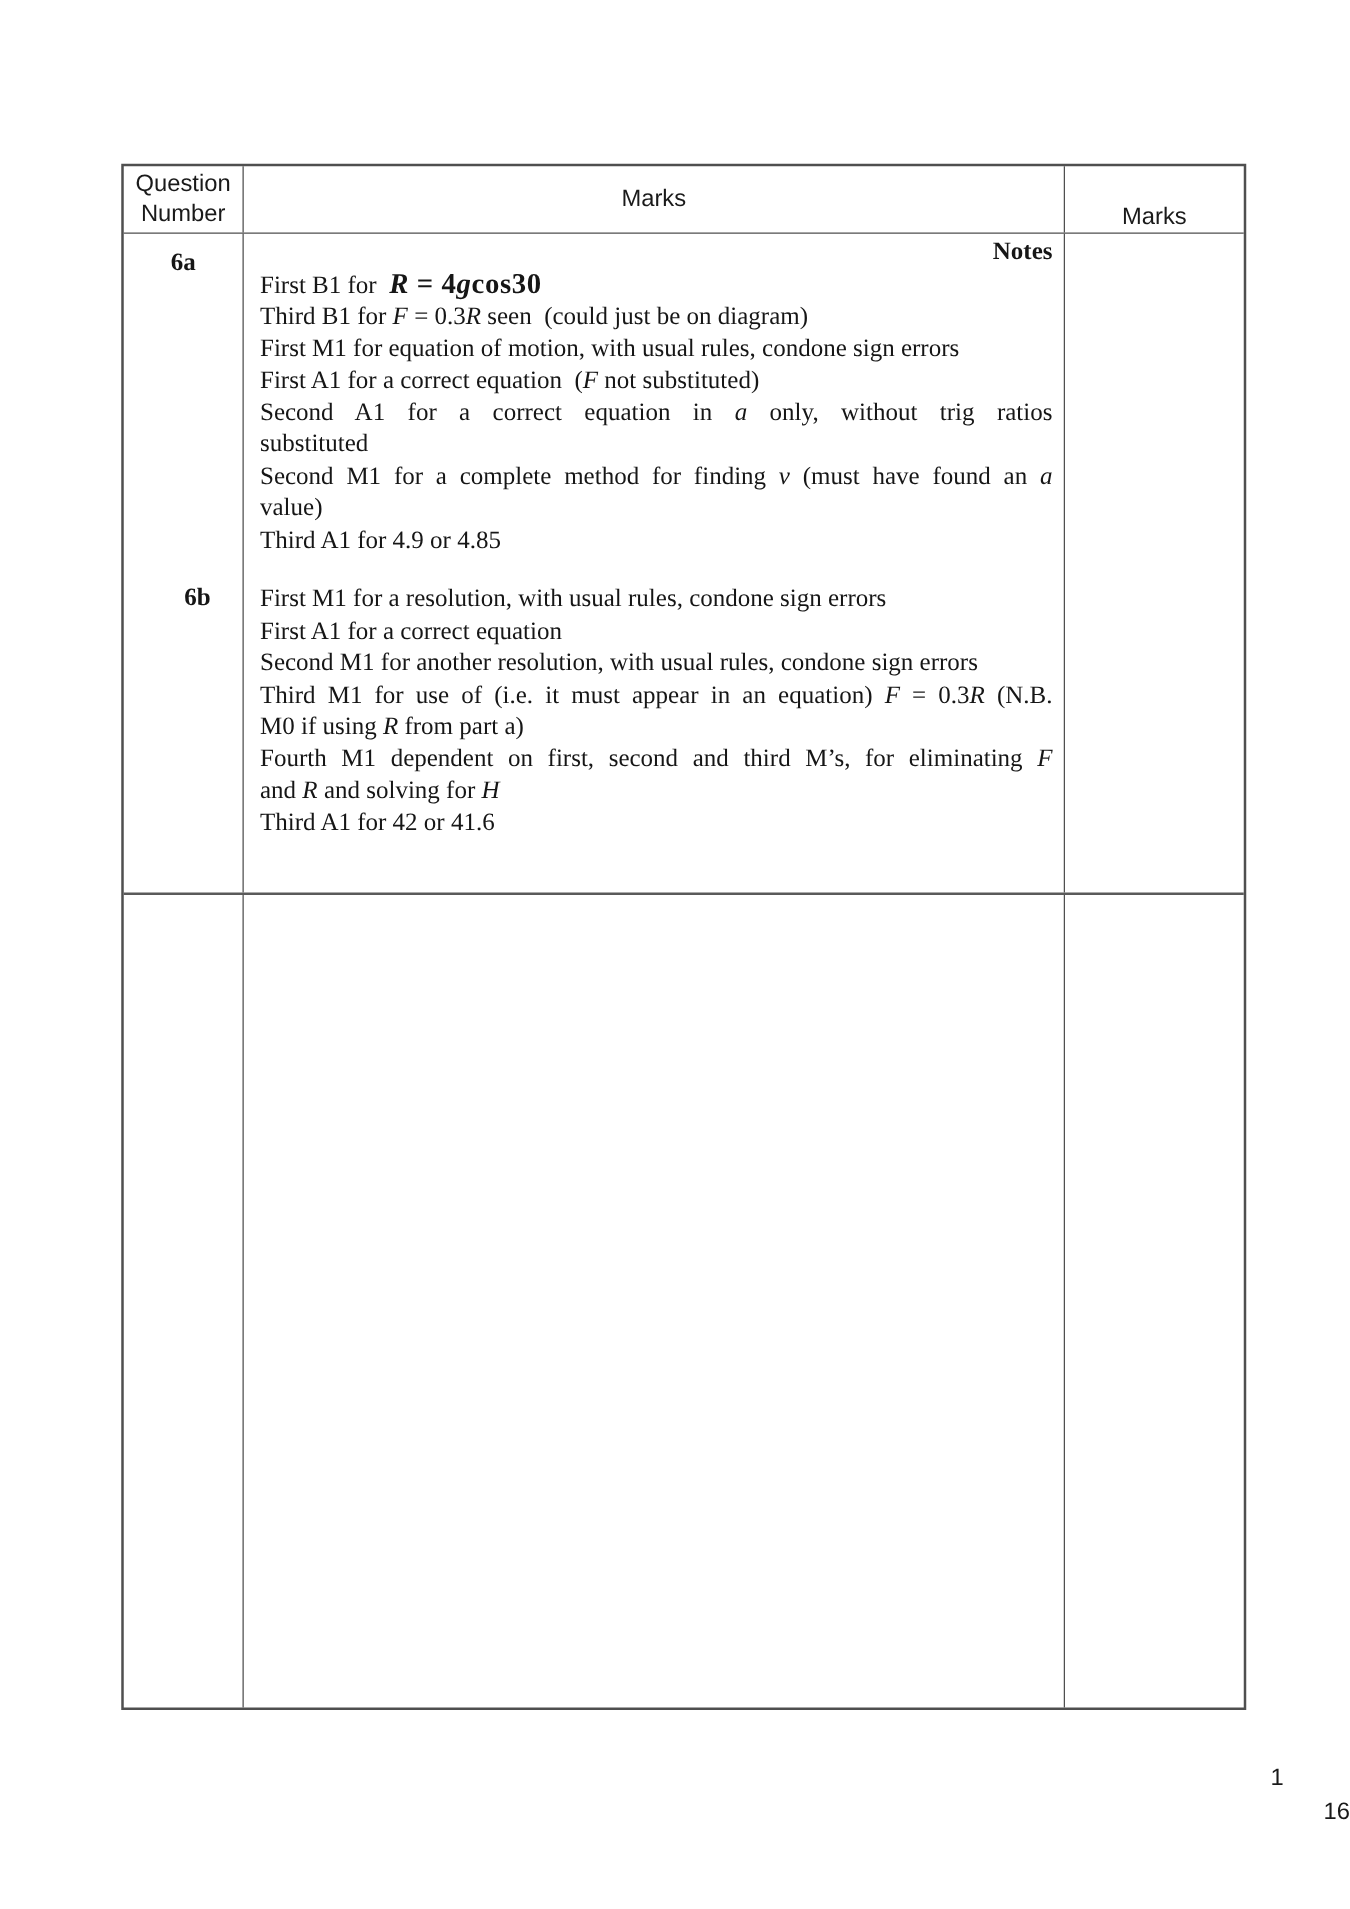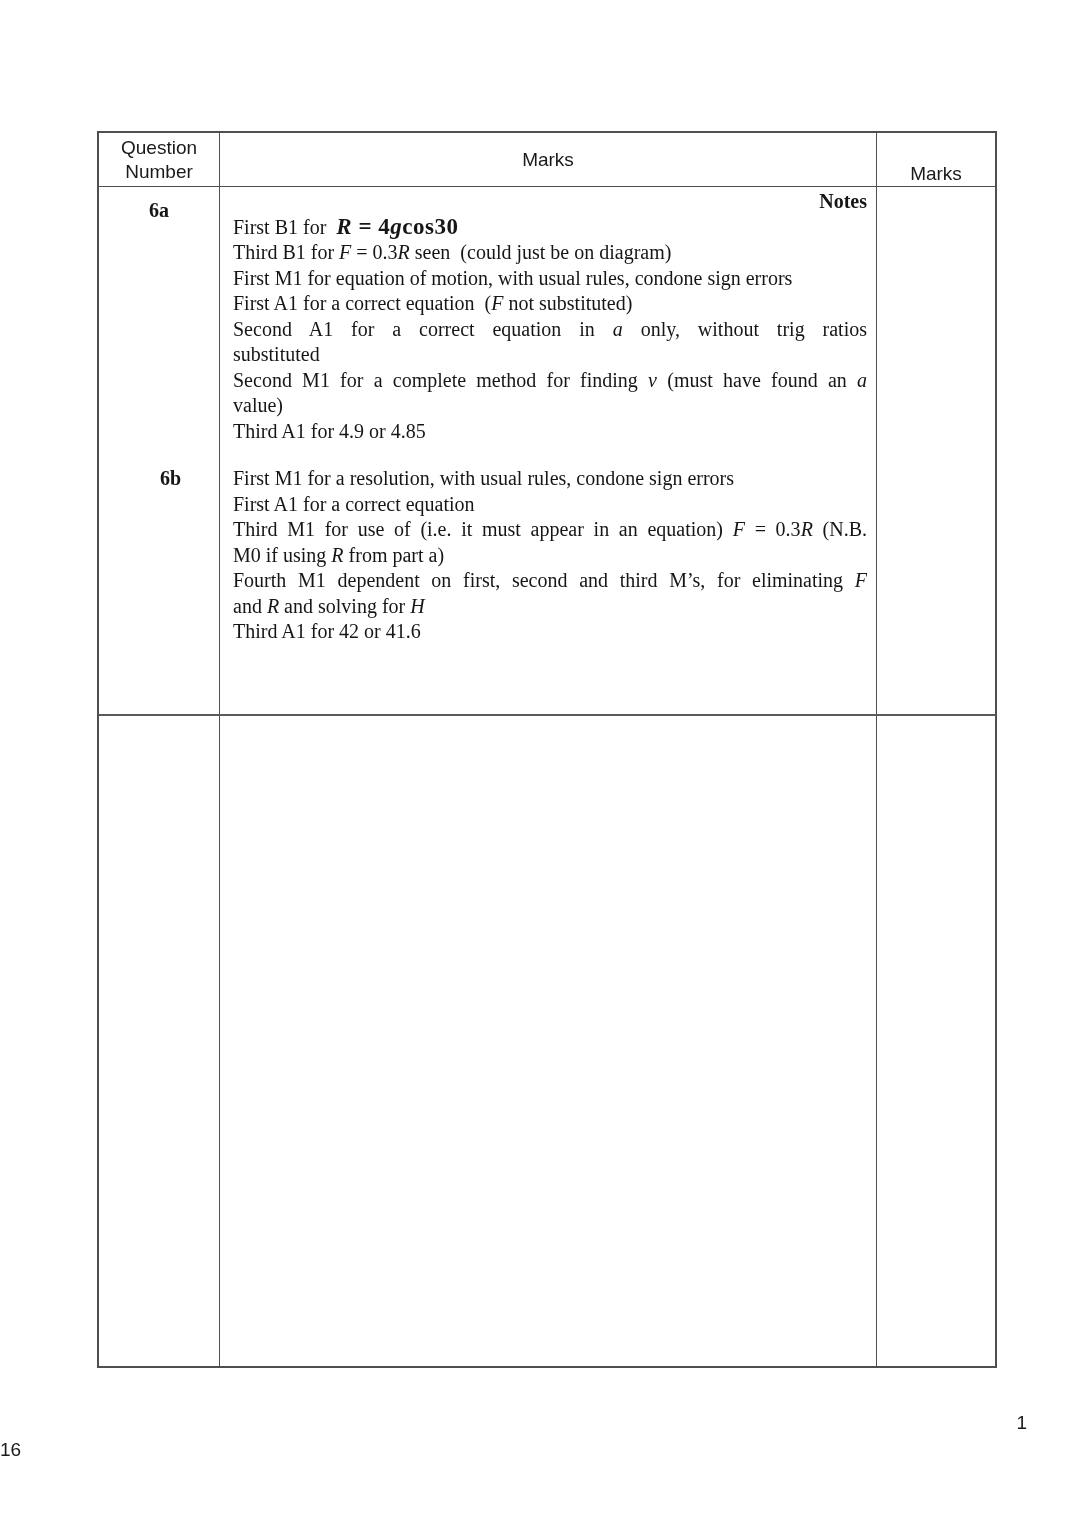--- a/index.html
+++ b/index.html
@@ -11,21 +11,21 @@
   }
   .doc-table {
     position:absolute; left:97px; top:131px; width:900px; height:1237px;
     border:2px solid #4f4f4f;
     display:flex; flex-direction:column;
   }
   .row { display:flex; width:100%; }
   .header-row { height:54px; border-bottom:1.5px solid #4f4f4f; }
   .body-row   { height:529px; border-bottom:2px solid #5a5a5a; }
   .empty-row  { flex:1; }
-  .cell-q { width:121px; border-right:1.5px solid #4f4f4f; position:relative; }
+  .cell-q { width:96px; border-right:1.5px solid #4f4f4f; position:relative; }
   .cell-s { width:657px; border-right:1.5px solid #4f4f4f; }
   .cell-m { flex:1;margin-top:28px; }
   .hcell {
     display:flex; align-items:center; justify-content:center; text-align:center;
     font-family:"Liberation Sans", sans-serif; font-size:19px; line-height:24px;
     color:#1a1a1a; white-space:pre-line;
   }
   .scheme-body { padding:2px 9px 0 13px; }
   .notes-title { text-align:right; font-weight:bold; font-size:20px; line-height:25.5px; }
   .line { font-size:20px; line-height:25.5px; white-space:pre-wrap; }
@@ -35,21 +35,21 @@
   .eq { font-weight:bold; font-size:23px; line-height:1; letter-spacing:0.5px; }
   .blank-line { height:22px; }
   .qlabel {
     position:absolute; left:0; width:100%; text-align:center;
     font-weight:bold; font-size:20px; line-height:25.5px;
   }
   #q6a { top:11px; }
   #q6b { top:279px;padding-left:23px; }
   .pn { position:absolute; font-family:"Liberation Sans", sans-serif; font-size:19px; color:#1a1a1a; }
   .pn-corner { top:1412px; right:53px; }
-  .pn-center { top:1439px; left:0; width:100%; text-align:left; }
+  .pn-center { top:1439px; left:0; width:100%; text-align:right; }
 </style>
 </head>
 <body>
 
 <div class="page">
 
   <div class="doc-table">
 
     <div class="row header-row">
       <div class="cell-q hcell">Question
@@ -74,20 +74,21 @@
               <div class="line just"><span>Second A1 for a correct equation in </span><span class="it">a</span><span> only, without trig ratios</span></div>
               <div class="line"><span>substituted</span></div>
               <div class="line just"><span>Second M1 for a complete method for finding </span><span class="it">v</span><span> (must have found an </span><span class="it">a</span></div>
               <div class="line"><span>value)</span></div>
               <div class="line"><span>Third A1 for 4.9 or 4.85</span></div>
             </div>
           <div class="blank-line"></div>
           <div id="lines-6b">
               <div class="line"><span>First M1 for a resolution, with usual rules, condone sign errors</span></div>
               <div class="line"><span>First A1 for a correct equation</span></div>
+              <div class="line"><span>Second M1 for another resolution, with usual rules, condone sign errors</span></div>
               <div class="line just"><span>Third M1 for use of (i.e. it must appear in an equation) </span><span class="it">F</span><span> = 0.3</span><span class="it">R</span><span> (</span><span class="bd">N.B.</span></div>
               <div class="line"><span>M0 if using </span><span class="it">R</span><span> from part </span><span class="bd">a</span><span>)</span></div>
               <div class="line just"><span>Fourth M1 </span><span class="bd">dependent</span><span> on first, second and third M’s, for eliminating </span><span class="it">F</span></div>
               <div class="line"><span>and </span><span class="it">R</span><span> and solving for </span><span class="it">H</span></div>
               <div class="line"><span>Third A1 for 42 or 41.6</span></div>
             </div>
         </div>
       </div>
       <div class="cell-m"></div>
     </div>

